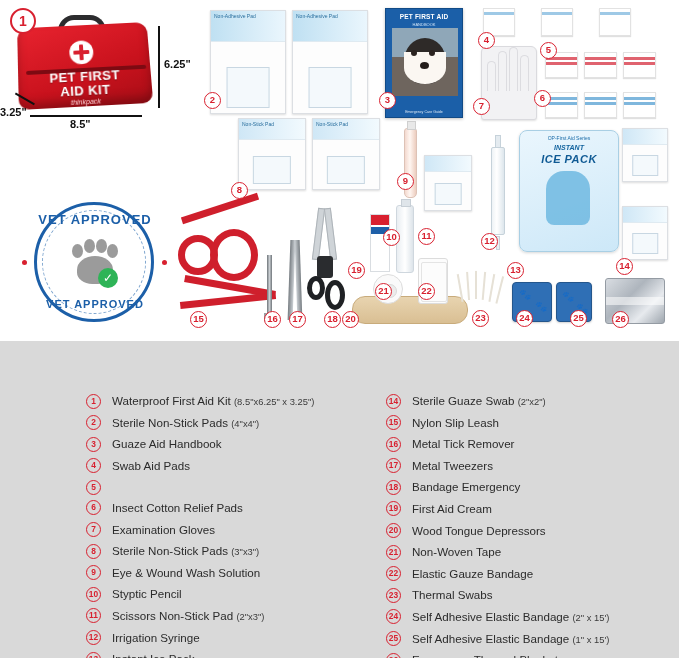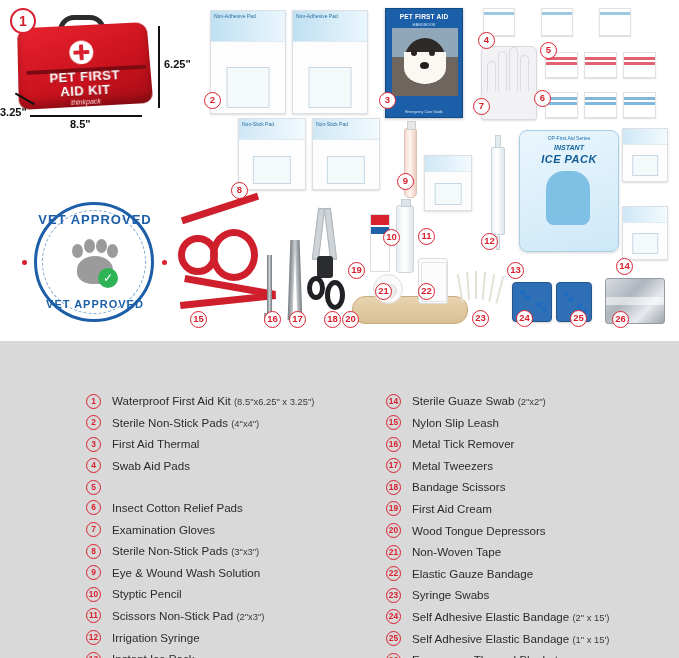--- a/index.html
+++ b/index.html
@@ -587,41 +587,41 @@
     <div class="vet-dot" style="left:142px; top:64px;"></div>
   </div>
 </div>
 
 <div id="contents">
 
   <div class="col" id="col-left">
 
     <div class="citem"><span class="num">1</span><span>Waterproof First Aid Kit</span> <span class="sz">(8.5"x6.25" x 3.25")</span></div>
     <div class="citem"><span class="num">2</span><span>Sterile Non-Stick Pads</span> <span class="sz">(4"x4")</span></div>
-    <div class="citem"><span class="num">3</span><span>First Aid Thermal</span> <span class="sz"></span></div>
+    <div class="citem"><span class="num">3</span><span>Guaze Aid Handbook</span> <span class="sz"></span></div>
     <div class="citem"><span class="num">4</span><span>Swab  Aid Pads</span> <span class="sz"></span></div>
     <div class="citem"><span class="num">5</span> <span class="sz"></span></div>
     <div class="citem"><span class="num">6</span><span>Insect Cotton Relief Pads</span> <span class="sz"></span></div>
     <div class="citem"><span class="num">7</span><span>Examination Gloves</span> <span class="sz"></span></div>
     <div class="citem"><span class="num">8</span><span>Sterile Non-Stick Pads</span> <span class="sz">(3"x3")</span></div>
     <div class="citem"><span class="num">9</span><span>Eye &amp; Wound Wash Solution</span> <span class="sz"></span></div>
     <div class="citem"><span class="num">10</span><span>Styptic Pencil</span> <span class="sz"></span></div>
     <div class="citem"><span class="num">11</span><span>Scissors Non-Stick Pad</span> <span class="sz">(2"x3")</span></div>
     <div class="citem"><span class="num">12</span><span>Irrigation Syringe</span> <span class="sz"></span></div>
     <div class="citem"><span class="num">13</span><span>Instant Ice Pack</span> <span class="sz"></span></div>
   </div>
 
   <div class="col" id="col-right">
     <div class="citem"><span class="num">14</span><span>Sterile Guaze Swab</span> <span class="sz">(2"x2")</span></div>
     <div class="citem"><span class="num">15</span><span>Nylon Slip Leash</span> <span class="sz"></span></div>
     <div class="citem"><span class="num">16</span><span>Metal Tick Remover</span> <span class="sz"></span></div>
     <div class="citem"><span class="num">17</span><span>Metal Tweezers</span> <span class="sz"></span></div>
-    <div class="citem"><span class="num">18</span><span>Bandage Scissors</span> <span class="sz"></span></div>
+    <div class="citem"><span class="num">18</span><span>Bandage Emergency</span> <span class="sz"></span></div>
     <div class="citem"><span class="num">19</span><span>First  Aid  Cream</span> <span class="sz"></span></div>
     <div class="citem"><span class="num">20</span><span>Wood Tongue Depressors</span> <span class="sz"></span></div>
     <div class="citem"><span class="num">21</span><span>Non-Woven Tape</span> <span class="sz"></span></div>
     <div class="citem"><span class="num">22</span><span>Elastic Gauze Bandage</span> <span class="sz"></span></div>
-    <div class="citem"><span class="num">23</span><span>Syringe Swabs</span> <span class="sz"></span></div>
+    <div class="citem"><span class="num">23</span><span>Thermal Swabs</span> <span class="sz"></span></div>
     <div class="citem"><span class="num">24</span><span>Self Adhesive Elastic Bandage</span> <span class="sz">(2" x 15')</span></div>
     <div class="citem"><span class="num">25</span><span>Self Adhesive Elastic Bandage</span> <span class="sz">(1" x 15')</span></div>
     <div class="citem"><span class="num">26</span><span>Emergency Thermal Blanket</span> <span class="sz"></span></div>
   </div>
 </div>
 
 </body></html>

